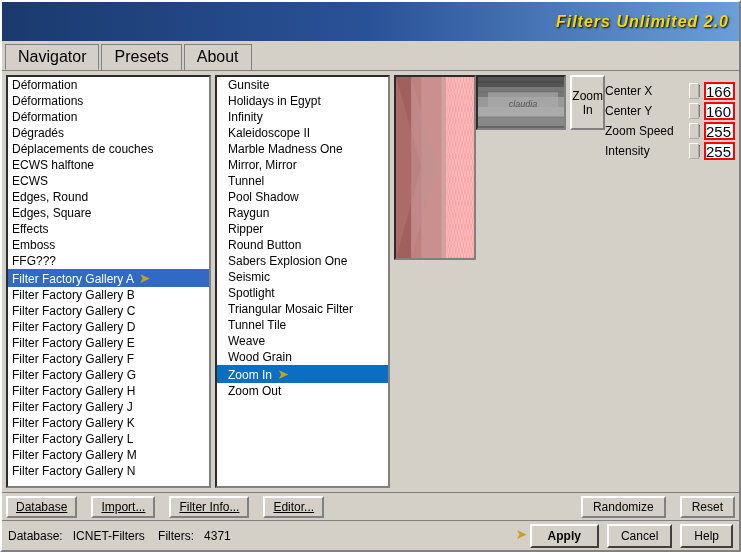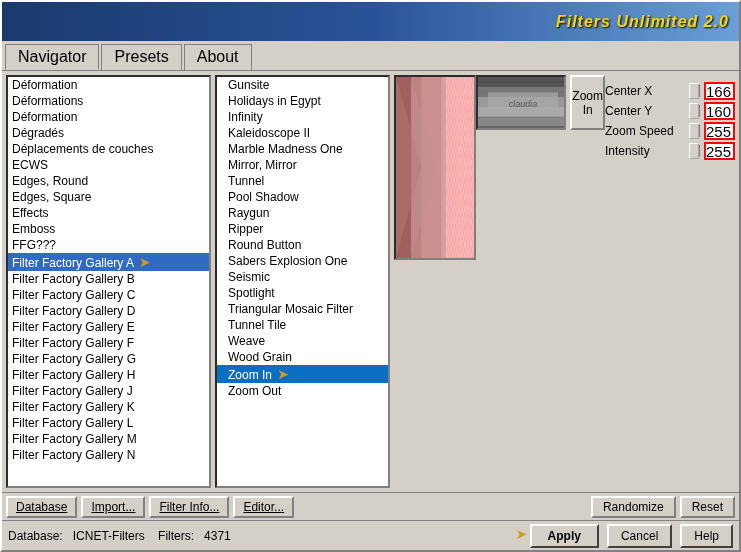--- a/index.html
+++ b/index.html
@@ -211,21 +211,21 @@
       padding-right: 2px;
       display: flex;
       align-items: center;
       justify-content: flex-end;
     }
 
     .bottom-toolbar {
       display: flex;
       align-items: center;
       padding: 2px 4px;
-      gap: 4px;
+      gap: 14px;
       border-top: 1px solid #808080;
       background: #d4d0c8;
       flex-shrink: 0;
       height: 28px;
     }
 
     .toolbar-btn {
       padding: 2px 8px;
       background: #d4d0c8;
       border: 2px outset #ffffff;
@@ -355,20 +355,21 @@
   </div>
 
   <div class="main-content">
 
     <div class="left-panel">
       <div class="left-panel-item"><span>Déformation</span></div>
       <div class="left-panel-item"><span>Déformations</span></div>
       <div class="left-panel-item"><span>Déformation</span></div>
       <div class="left-panel-item"><span>Dégradés</span></div>
       <div class="left-panel-item"><span>Déplacements de couches</span></div>
+      <div class="left-panel-item"><span>ECWS halftone</span></div>
       <div class="left-panel-item"><span>ECWS</span></div>
       <div class="left-panel-item"><span>Edges, Round</span></div>
       <div class="left-panel-item"><span>Edges, Square</span></div>
       <div class="left-panel-item"><span>Effects</span></div>
       <div class="left-panel-item"><span>Emboss</span></div>
       <div class="left-panel-item"><span>FFG???</span></div>
       <div class="left-panel-item selected">
         <span>Filter Factory Gallery A</span>
         <span class="arrow">➤</span>
       </div>

